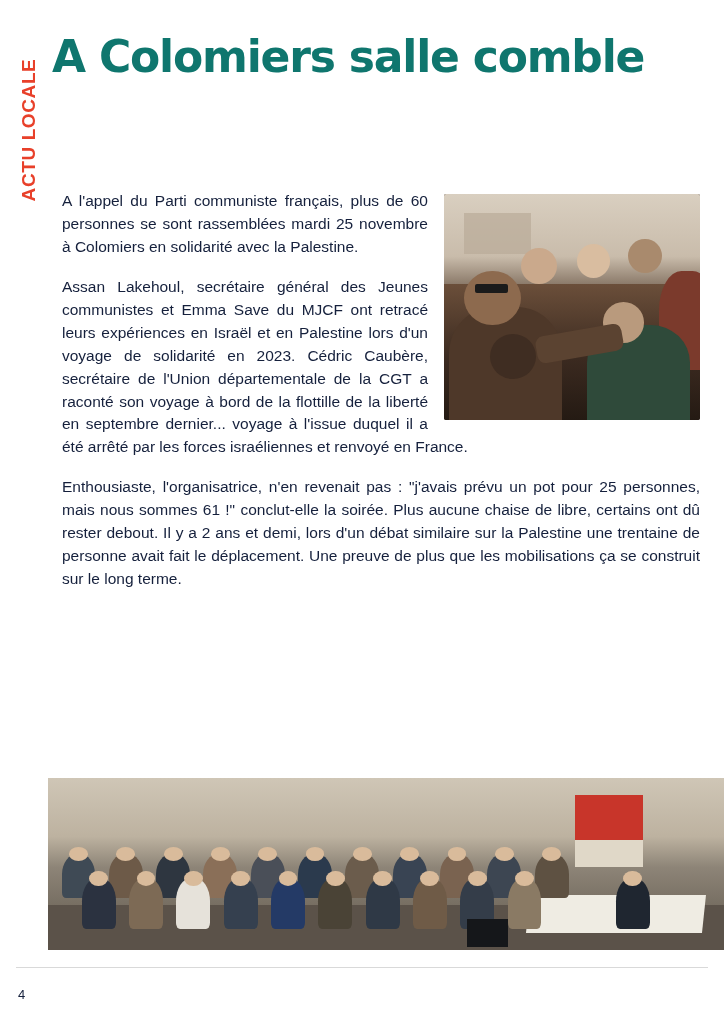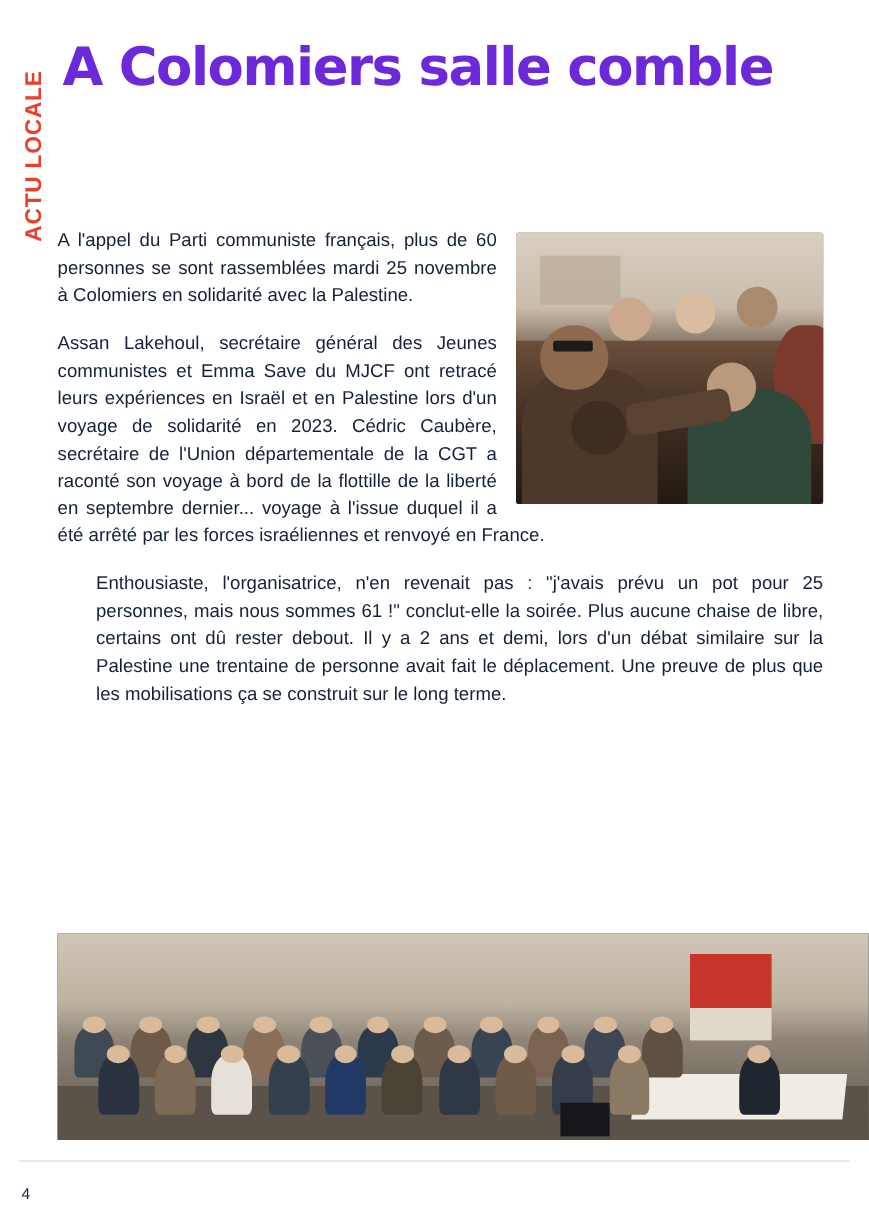--- a/index.html
+++ b/index.html
@@ -45,33 +45,33 @@
     letter-spacing: 0.6px;
     font-family: "Liberation Sans", sans-serif;
   }
 
   
   .headline {
     position: absolute;
     left: 52px;
     top: 34px;
     width: 660px;
-    color: #6d28d9;
+    color: #0f766e;
     font-family: "DejaVu Sans", sans-serif;
     font-weight: bold;
     font-size: 44px;
     line-height: 1.06;
     letter-spacing: -1.2px;
   }
   .headline .line { display: block; white-space: nowrap; }
 
   
   .article {
     position: absolute;
-    left: 48px;
+    left: 62px;
     top: 190px;
     width: 638px;
   }
 
   .photo-top {
     float: right;
     width: 256px;
     height: 226px;
     margin: 4px 0 10px 16px;
     border-radius: 2px;
@@ -81,21 +81,21 @@
   }
 
   p.body-text {
     margin: 0 0 17px 0;
     font-size: 15.5px;
     line-height: 1.48;
     text-align: justify;
     color: #15203c;
     font-family: "Liberation Sans", sans-serif;
   }
-  p.body-text:last-child { margin-bottom: 0; margin-left: 32px; }
+  p.body-text:last-child { margin-bottom: 0; }
 
   
   .photo-bottom {
     position: absolute;
     left: 48px;
     top: 778px;
     width: 676px;
     height: 172px;
     overflow: hidden;
     background: #2a2018;

